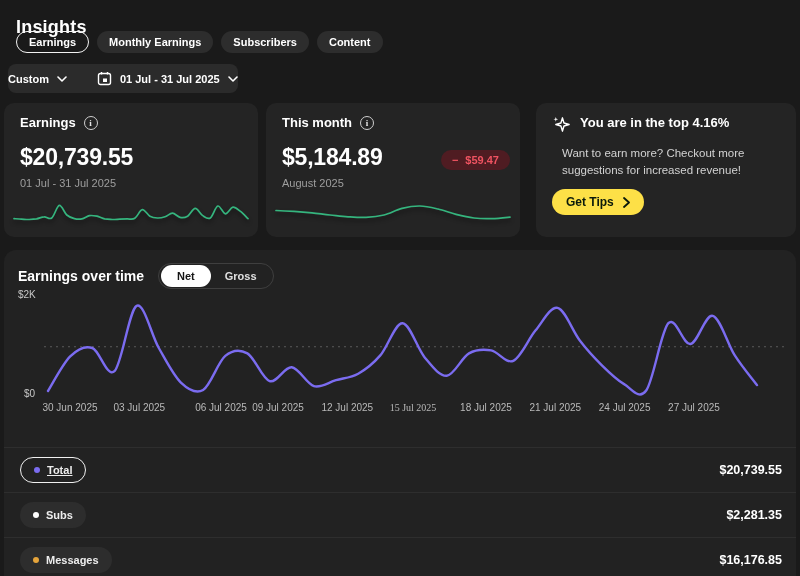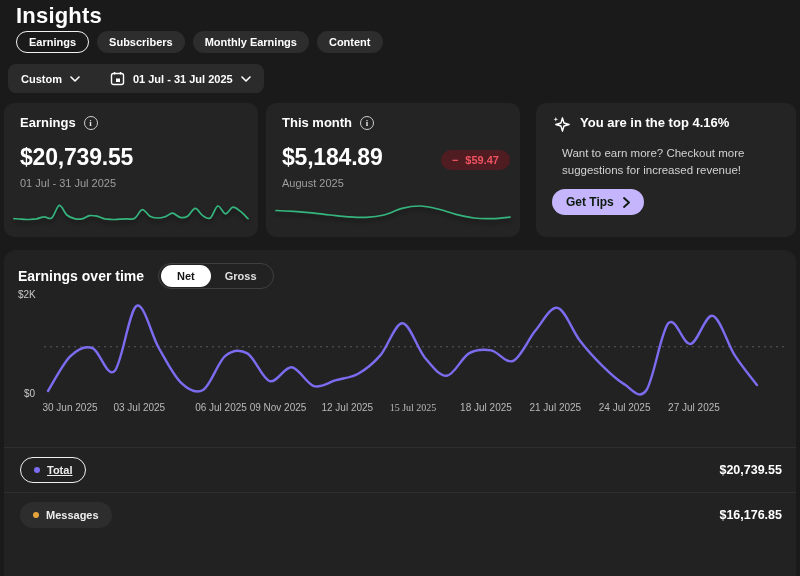--- a/index.html
+++ b/index.html
@@ -3,36 +3,36 @@
 <meta charset="utf-8">
 <style>
   * { margin:0; padding:0; box-sizing:border-box; }
   html,body { width:800px; height:576px; overflow:hidden; }
   body {
     background:#1a1a1a;
     font-family:"Liberation Sans", sans-serif;
     color:#fff;
     position:relative;
   }
-  .page-title { position:absolute; left:16px; top:3px; font-size:22px; font-weight:700; letter-spacing:.2px; }
+  .page-title { position:absolute; left:16px; top:17px; font-size:18px; font-weight:700; letter-spacing:.2px; }
 
   
   .tabs { position:absolute; left:16px; top:31px; display:flex; gap:8px; }
   .tab {
     height:22px; border-radius:999px; border:none; background:#2d2d2d; color:#fff;
     font-family:inherit; font-size:11px; font-weight:700; padding:0 12px; cursor:pointer;
     display:inline-flex; align-items:center;
   }
   .tab.active { background:transparent; border:1.5px solid #f2f2f2; }
 
   
   .filter-bar { position:absolute; left:8px; top:64px; }
   .filter-control {
     height:29px; background:#2b2b2b; border-radius:8px; display:inline-flex; align-items:center;
-    padding:0 13px; gap:8px; cursor:pointer;justify-content:center;
+    padding:0 0; gap:8px; cursor:pointer;justify-content:center;
   }
   .filter-control .lbl { font-size:11px; font-weight:700; color:#fff; }
   .filter-control .gap { width:14px; }
   .chev { width:10px; height:6px; display:inline-block; }
 
   
   .cards-row { position:absolute; left:4px; top:103px; width:792px; height:134px; display:flex; }
   .card {
     position:relative; background:#242424; border-radius:10px; height:134px; padding:12px 16px;
   }
@@ -50,21 +50,21 @@
   .spark { position:absolute; left:8px; right:8px; bottom:6px; height:38px;
     filter:drop-shadow(0 3px 2px rgba(0,0,0,.45)); }
   .delta-badge {
     position:absolute; right:10px; top:47px; background:#4f1c22; color:#ef5361;
     border-radius:999px; padding:4px 11px; font-size:11px; font-weight:700; display:flex; gap:7px; align-items:center;
   }
   
   .tips-head { display:flex; gap:9px; font-size:13px; font-weight:700; }
   .tips-body { margin-top:11px; font-size:11.5px; line-height:1.45; color:#d2d2d2; width:232px;margin-left:10px; }
   .get-tips {
-    margin-top:11px; background:#c4b5fd; color:#0b1a0b; border:none; border-radius:999px;
+    margin-top:11px; background:#fde047; color:#0b1a0b; border:none; border-radius:999px;
     height:26px; padding:0 14px; font-family:inherit; font-size:12px; font-weight:700;
     display:inline-flex; align-items:center; gap:9px; cursor:pointer;
   }
 
   
   .big-card {
     position:absolute; left:4px; top:250px; width:792px; height:326px;
     background:#222222; border-radius:12px 12px 0 0;
   }
   .eot-head { height:38px; padding:13px 14px 0; display:flex; align-items:center; gap:14px; }
@@ -90,22 +90,22 @@
   .legend-dot { width:6px; height:6px; border-radius:50%; display:inline-block; }
   .lval { font-size:12.5px; font-weight:700; }
 </style>
 </head>
 <body>
 
 <h1 class="page-title">Insights</h1>
 
 <nav class="tabs">
   <button class="tab active">Earnings</button>
+  <button class="tab">Monthly Earnings</button>
   <button class="tab">Subscribers</button>
-  <button class="tab">Monthly Earnings</button>
   <button class="tab">Content</button>
 </nav>
 
 <div class="filter-bar">
   <div class="filter-control">
     <span class="lbl">Custom</span>
     <svg class="chev" viewBox="0 0 10 6">
         <polyline points="1,1 5,5 9,1" fill="none" stroke="#fff" stroke-width="1.6" stroke-linecap="round" stroke-linejoin="round"></polyline>
       </svg>
     <span class="gap"></span>
@@ -183,39 +183,46 @@
     <span class="ylab top">$2K</span>
     <span class="ylab bot">$0</span>
     <svg id="main-chart" width="792" height="128">
         <line x1="40" x2="782" y1="58.737500000000004" y2="58.737500000000004" stroke="#5a5a5a" stroke-width="1" stroke-dasharray="2 4"></line>
         <path d="M44.0,103.0 C47.7,97.3 58.8,75.6 66.2,68.4 C73.5,61.2 80.9,57.5 88.3,60.0 C95.7,62.5 103.1,90.3 110.5,83.2 C117.9,76.2 125.2,21.8 132.6,17.9 C140.0,14.0 147.4,47.2 154.8,60.0 C162.2,72.8 169.6,87.6 176.9,94.6 C184.3,101.6 191.7,106.5 199.1,102.0 C206.5,97.6 213.9,74.0 221.3,67.9 C228.6,61.8 236.0,61.2 243.4,65.4 C250.8,69.6 258.2,90.8 265.6,93.1 C272.9,95.5 280.3,78.5 287.7,79.3 C295.1,80.1 302.5,95.9 309.9,98.1 C317.3,100.2 324.6,94.2 332.0,92.2 C339.4,90.1 346.8,89.8 354.2,85.7 C361.6,81.6 369.0,75.8 376.3,67.4 C383.7,59.0 391.1,34.9 398.5,35.2 C405.9,35.6 413.3,60.6 420.7,69.4 C428.0,78.1 435.4,88.4 442.8,87.7 C450.2,87.0 457.6,69.6 465.0,65.4 C472.4,61.2 479.7,61.2 487.1,62.4 C494.5,63.7 501.9,76.1 509.3,72.8 C516.7,69.5 524.1,51.5 531.4,42.6 C538.8,33.8 546.2,18.2 553.6,19.9 C561.0,21.5 568.4,43.0 575.8,52.5 C583.1,62.1 590.5,70.0 597.9,77.3 C605.3,84.6 612.7,91.9 620.1,96.1 C627.4,100.3 634.8,112.7 642.2,102.5 C649.6,92.4 657.0,43.0 664.4,35.2 C671.8,27.5 679.1,57.3 686.5,56.0 C693.9,54.8 701.3,25.9 708.7,27.8 C716.1,29.7 723.5,55.9 730.8,67.4 C738.2,79.0 749.3,92.1 753.0,97.1" fill="none" stroke="#7b6cf0" stroke-width="2.4" stroke-linecap="round" stroke-linejoin="round"></path>
       </svg>
     <div id="x-ticks">
         <span style="left: 66px;">30 Jun 2025</span>
         <span style="left: 135.33px;">03 Jul 2025</span>
         <span style="left: 217px;">06 Jul 2025</span>
-        <span style="left: 273.99px;">09 Nov 2025</span>
+        <span style="left: 273.99px;">09 Jul 2025</span>
         <span style="left: 343.32px;">12 Jul 2025</span>
         <span style="left: 409px; font-family: Liberation Serif, serif;">15 Jul 2025</span>
         <span style="left: 481.98px;">18 Jul 2025</span>
         <span style="left: 551.31px;">21 Jul 2025</span>
         <span style="left: 620.64px;">24 Jul 2025</span>
         <span style="left: 689.97px;">27 Jul 2025</span>
       </div>
   </div>
 
   <div class="legend">
     <div class="lrow">
       <button class="lpill selected">
         <span class="legend-dot" style="background: rgb(123, 108, 240);"></span>
         <span>Total</span>
       </button>
       <span class="lval">$20,739.55</span>
     </div>
     <div class="lrow">
       <button class="lpill">
+        <span class="legend-dot" style="background: rgb(255, 255, 255);"></span>
+        <span>Subs</span>
+      </button>
+      <span class="lval">$2,281.35</span>
+    </div>
+    <div class="lrow">
+      <button class="lpill">
         <span class="legend-dot" style="background: rgb(229, 164, 59);"></span>
         <span>Messages</span>
       </button>
       <span class="lval">$16,176.85</span>
     </div>
   </div>
 </section>
 
 </body></html>

